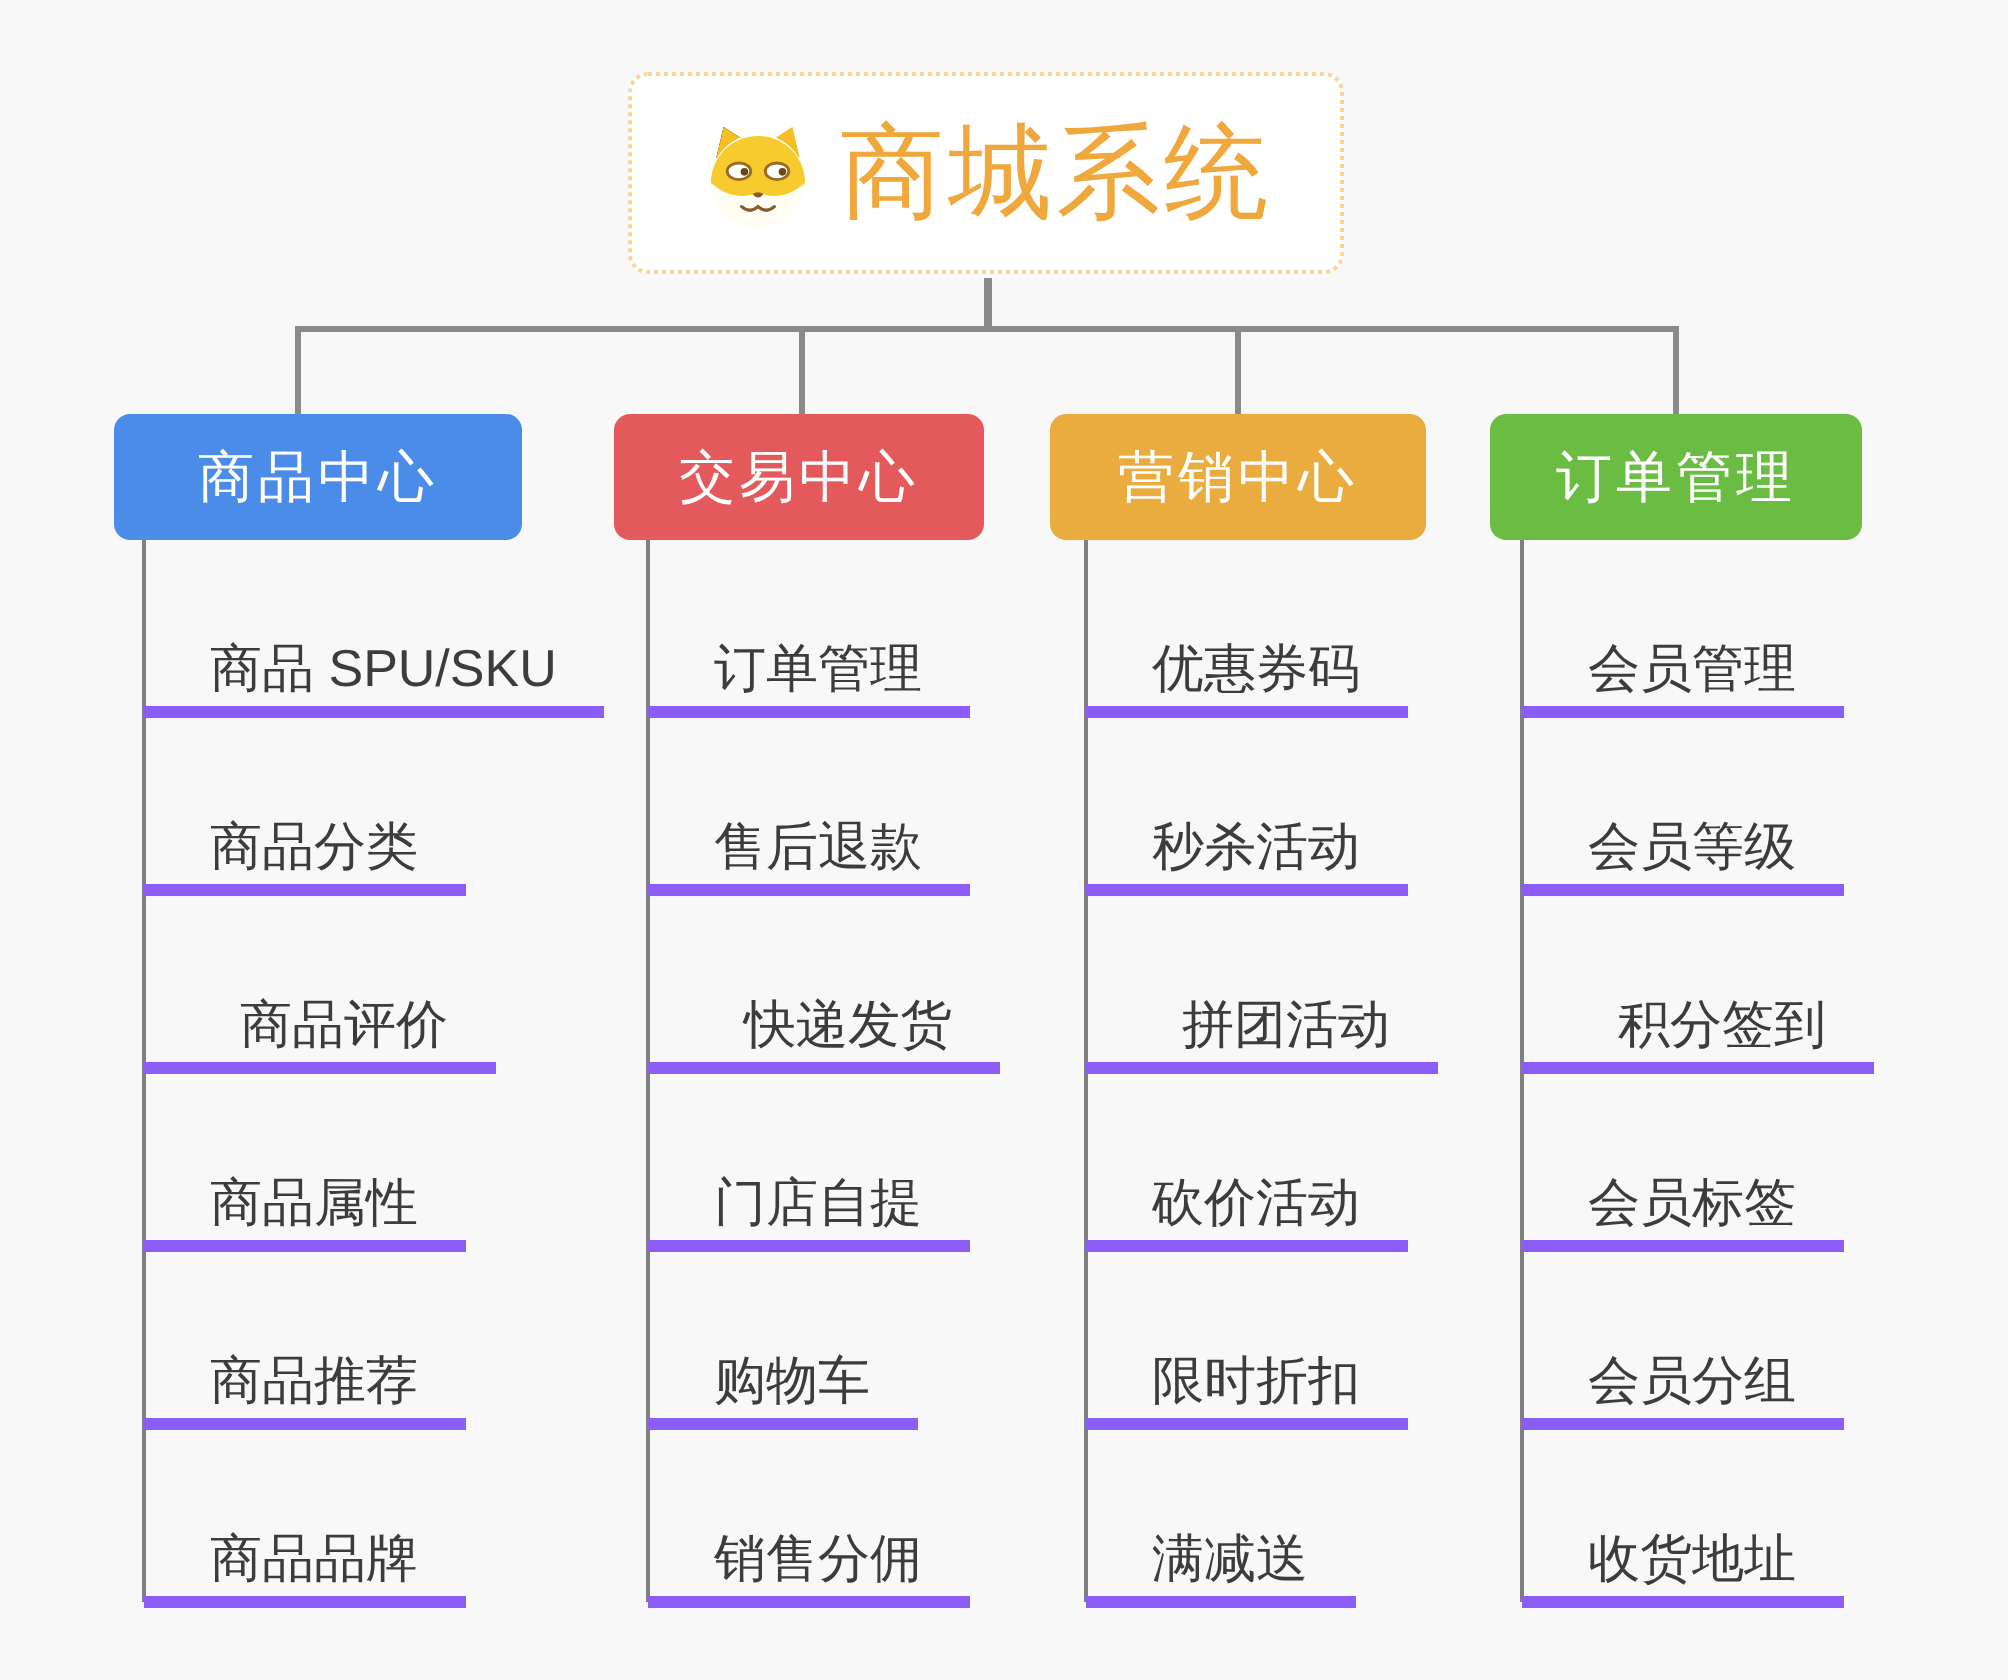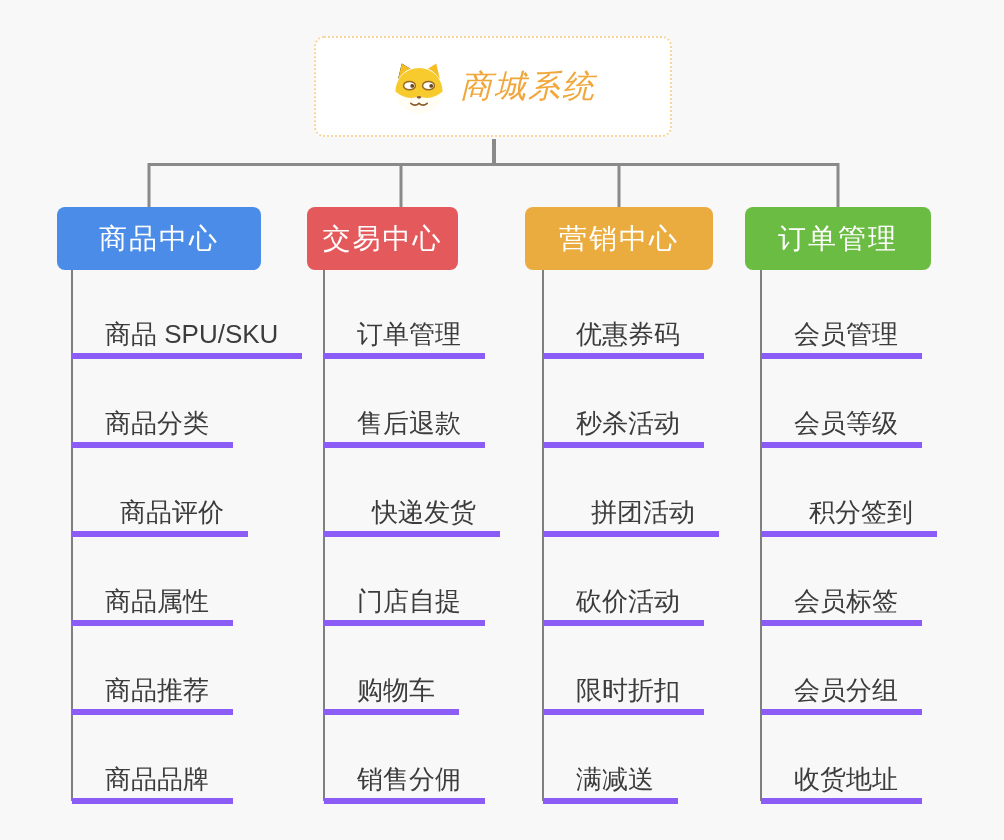--- a/index.html
+++ b/index.html
@@ -22,40 +22,39 @@
     position:absolute;
     left:314px;top:36px;width:358px;height:101px;
     background:#ffffff;
     border:2px dotted #f6d69b;
     border-radius:10px;
     box-sizing:border-box;
     display:flex;align-items:center;justify-content:center;gap:12px;
     cursor:pointer;
   }
   .root-title{
-    font-size:32px;
+    font-size:52px;
     letter-spacing:2px;
     white-space:nowrap;
-    font-style:italic;
   }
   .root-icon{width:58px;height:58px;display:block;}
   
   .branch-node{
     position:absolute;
     top:207px;height:63px;
     border-radius:8px;
     display:flex;align-items:center;justify-content:center;
     color:#ffffff;
     font-size:28px;
     letter-spacing:2px;
     cursor:pointer;
     box-sizing:border-box;
   }
   .b0{left:57px;width:204px;}
-  .b1{left:307px;width:151px;}
+  .b1{left:307px;width:185px;}
   .b2{left:525px;width:188px;}
   .b3{left:745px;width:186px;}
   
   .leaf{
     position:absolute;
     display:inline-block;
     white-space:nowrap;
     font-size:26px;
     color:#3c3c3c;
     line-height:26px;

